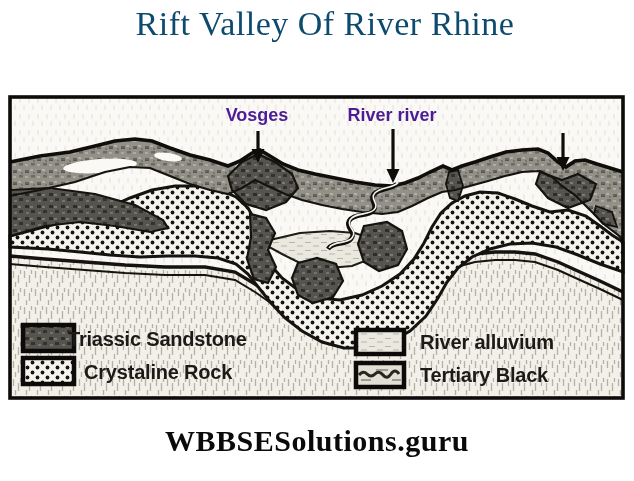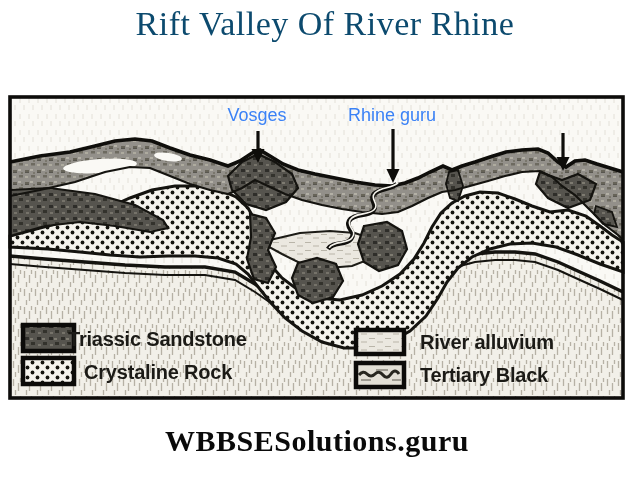--- a/index.html
+++ b/index.html
@@ -16,22 +16,22 @@
     text-align:center;
     font-family:"Liberation Serif",serif;
     font-size:34px;
     font-weight:500;
     color:#0c4a6e;
     letter-spacing:0.5px;
     padding-left:8px;
   }
   .map-label{
     font-size:18px;
-    font-weight:400;
-    color:#3b82f6;
+    font-weight:700;
+    color:#4c1d95;
     white-space:nowrap;
     transform:translateX(-50%);
     letter-spacing:0px;
   }
   .legend-label{
     font-size:20px;
     font-weight:700;
     color:#1b1a16;
     white-space:nowrap;
     letter-spacing:-0.2px;
@@ -169,21 +169,21 @@
         <path d="M361 380 h10 M376 370 h12 M392 380 h9" fill="none" stroke="#5b584e" stroke-width="1.2"></path>
       </g>
     </g>
 
     <rect x="10" y="97" width="613" height="301" fill="none" stroke="#0d0c0a" stroke-width="3.6"></rect>
   </svg>
 
   <div class="abs title">Rift Valley Of River Rhine</div>
 
   <div class="abs map-label" style="left:257px;top:105px">Vosges</div>
-  <div class="abs map-label" style="left:392px;top:105px">Rhine guru</div>
+  <div class="abs map-label" style="left:392px;top:105px">River river</div>
 
   <div class="abs legend-label" style="left:68px;top:328px">Triassic Sandstone</div>
   <div class="abs legend-label" style="left:420px;top:331px">River alluvium</div>
   <div class="abs legend-label" style="left:84px;top:361px">Crystaline Rock</div>
   <div class="abs legend-label" style="left:420px;top:364px">Tertiary Black</div>
 
   <div class="abs watermark">WBBSESolutions.guru</div>
 </div>
 
 </body></html>

